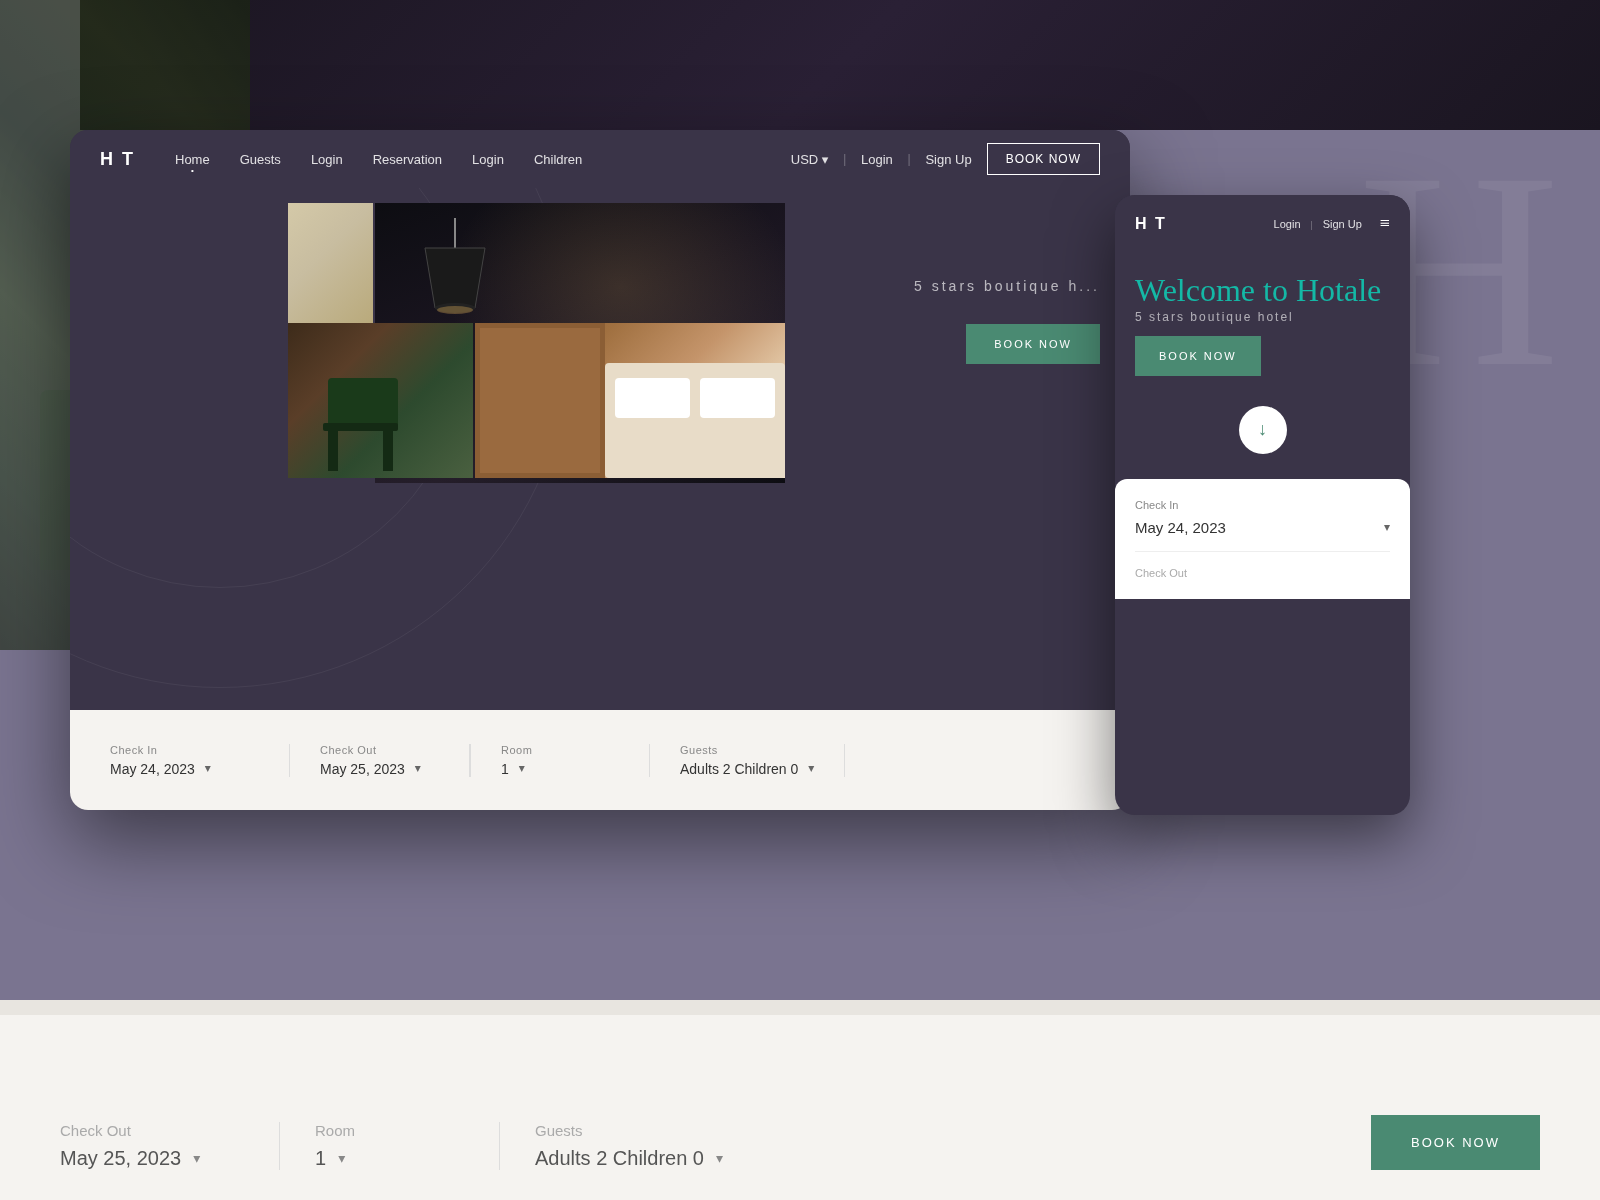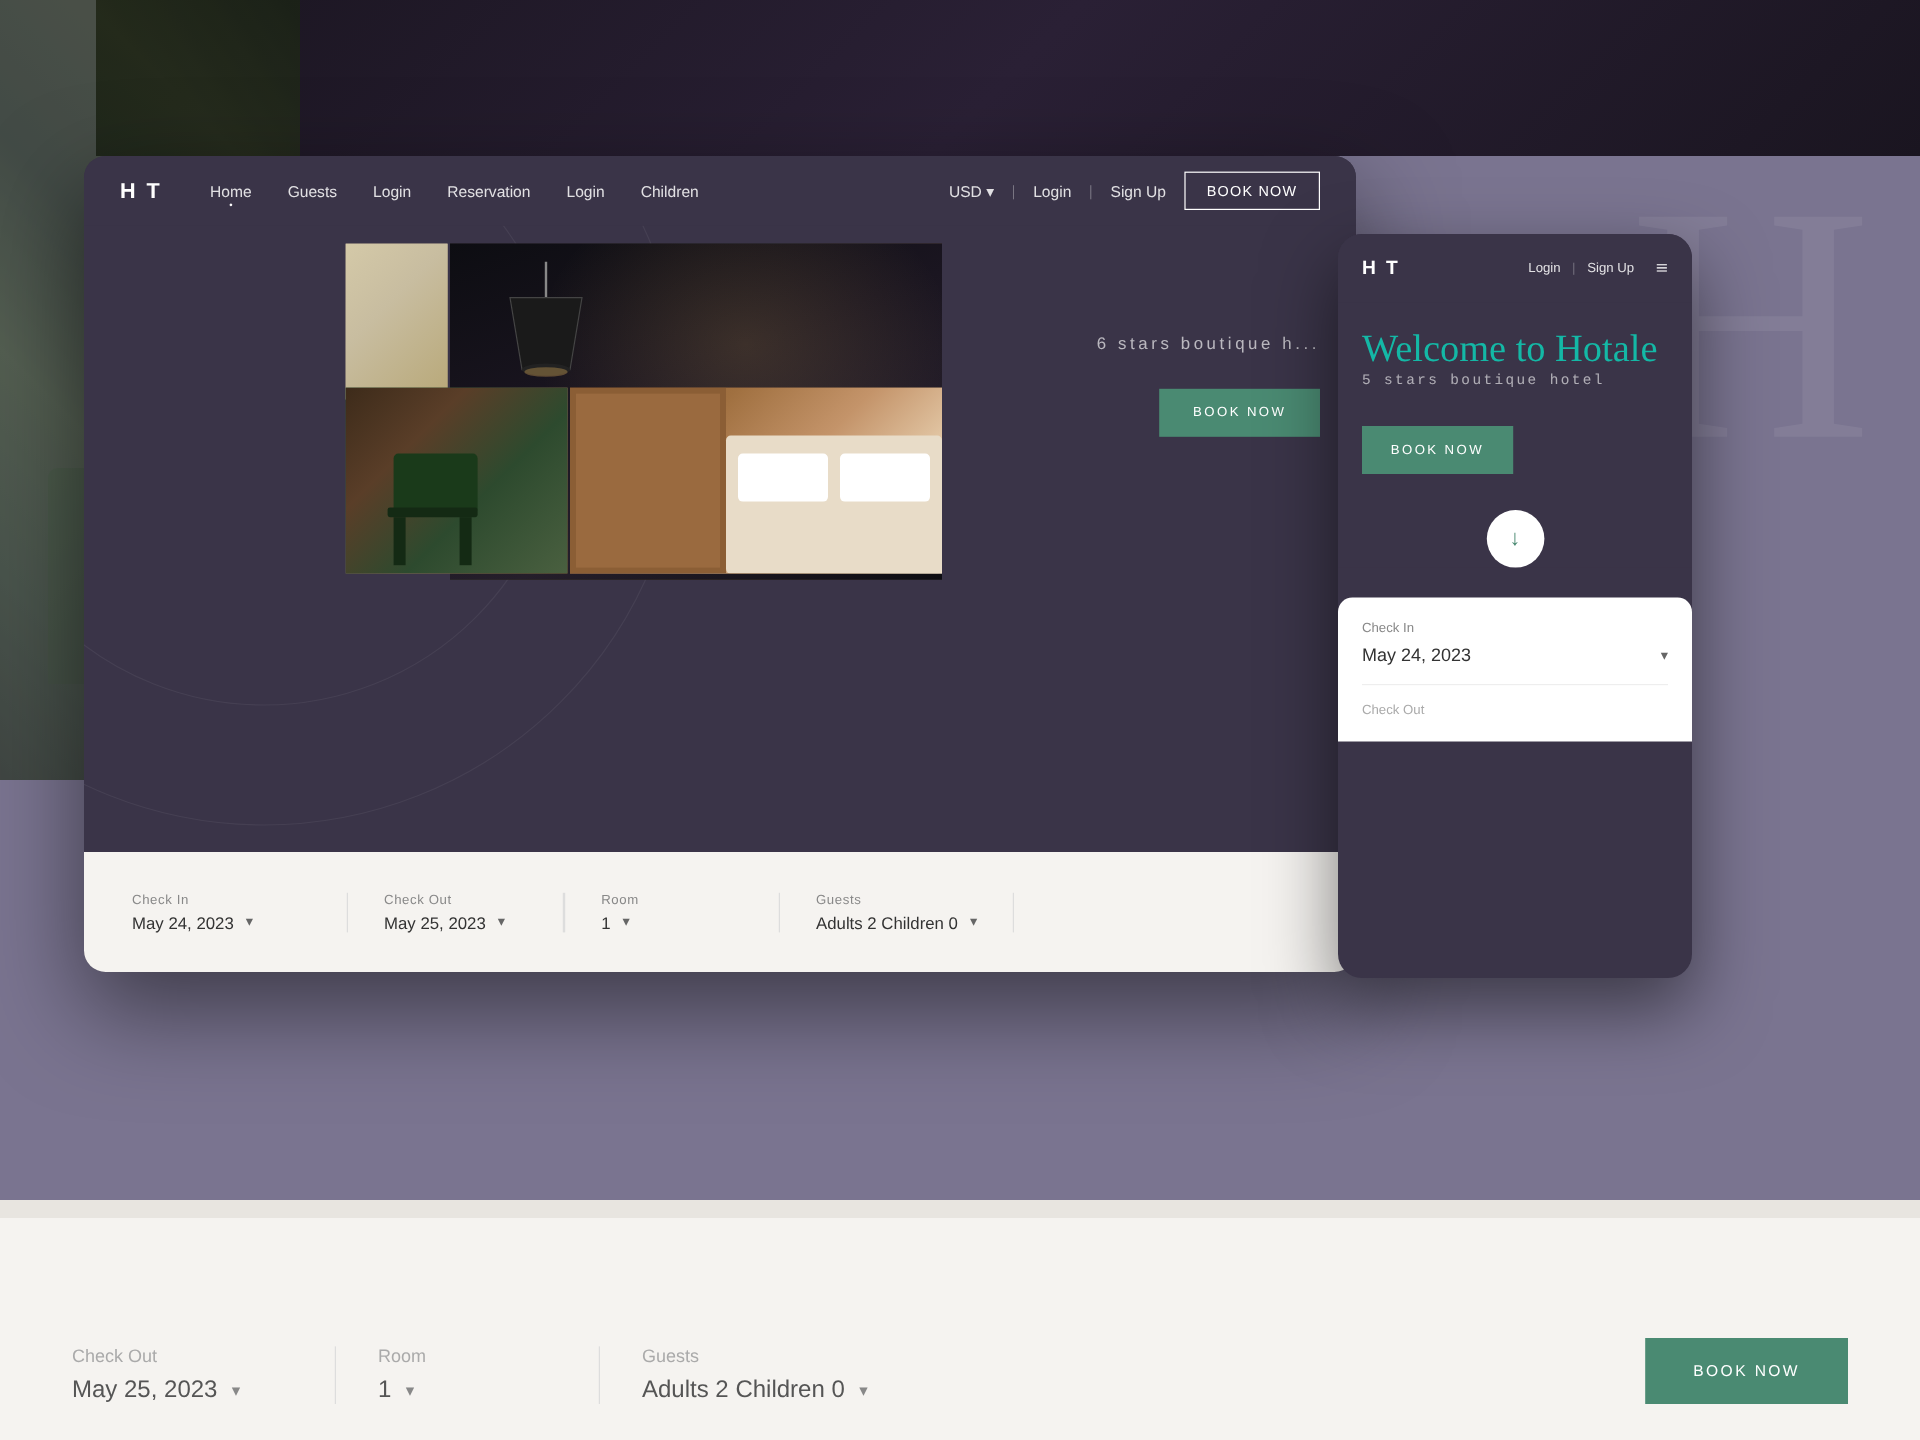--- a/index.html
+++ b/index.html
@@ -345,22 +345,22 @@
       font-weight: 300;
       font-family: 'Georgia', serif;
       line-height: 1.15;
       margin-bottom: 1px;
     }
 
     .mobile-subtitle {
       font-size: 12px;
       color: rgba(255,255,255,0.6);
       letter-spacing: 2px;
-      font-family: Liberation Mono, monospace;
-      margin-bottom: 31px;
+      font-family: Liberation Sans, sans-serif;
+      margin-bottom: 12px;
     }
 
     .mobile-book-btn {
       background: #4a8a72;
       color: white;
       border: none;
       padding: 14px 24px;
       font-size: 11px;
       letter-spacing: 2px;
       cursor: pointer;
@@ -665,21 +665,21 @@
           <rect x="0" y="0" width="130" height="155" fill="#8b5e35" rx="0"></rect>
           <rect x="5" y="5" width="120" height="145" fill="#9a6a3f"></rect>
           <rect x="130" y="40" width="180" height="115" fill="#e8dcc8" rx="4"></rect>
           <rect x="140" y="55" width="75" height="40" fill="white" rx="4"></rect>
           <rect x="225" y="55" width="75" height="40" fill="white" rx="4"></rect>
         </svg>
       </div>
     </div>
 
     <div class="hero-welcome">
-      <div class="hero-subtitle">6 stars boutique h...</div>
+      <div class="hero-subtitle">5 stars boutique h...</div>
       <button class="hero-book-btn">BOOK NOW</button>
     </div>
   </div>
 
   <div class="booking-bar">
     <div class="booking-field">
       <span class="booking-label">Check In</span>
       <div class="booking-value-row">
         <span class="booking-value">May 24, 2023</span>
         <span class="booking-arrow">▾</span>

